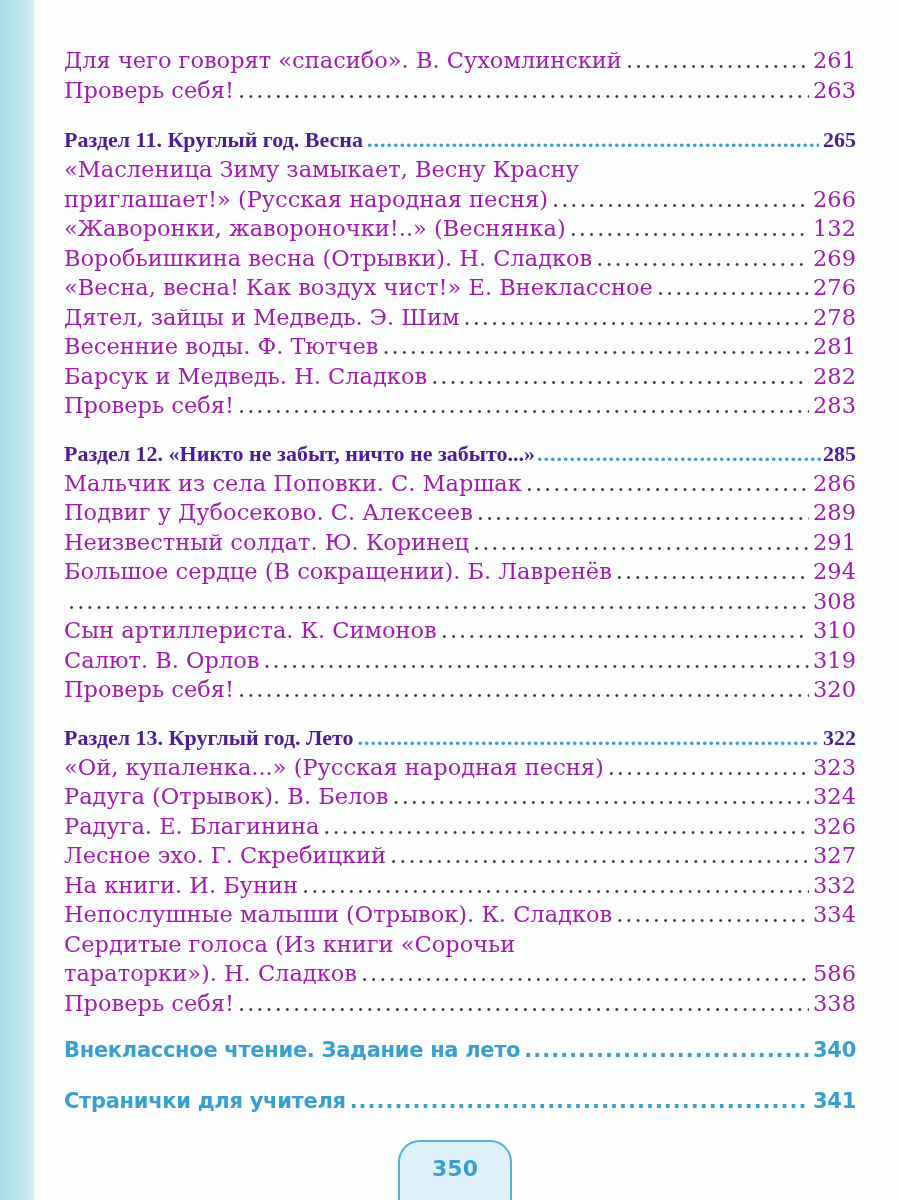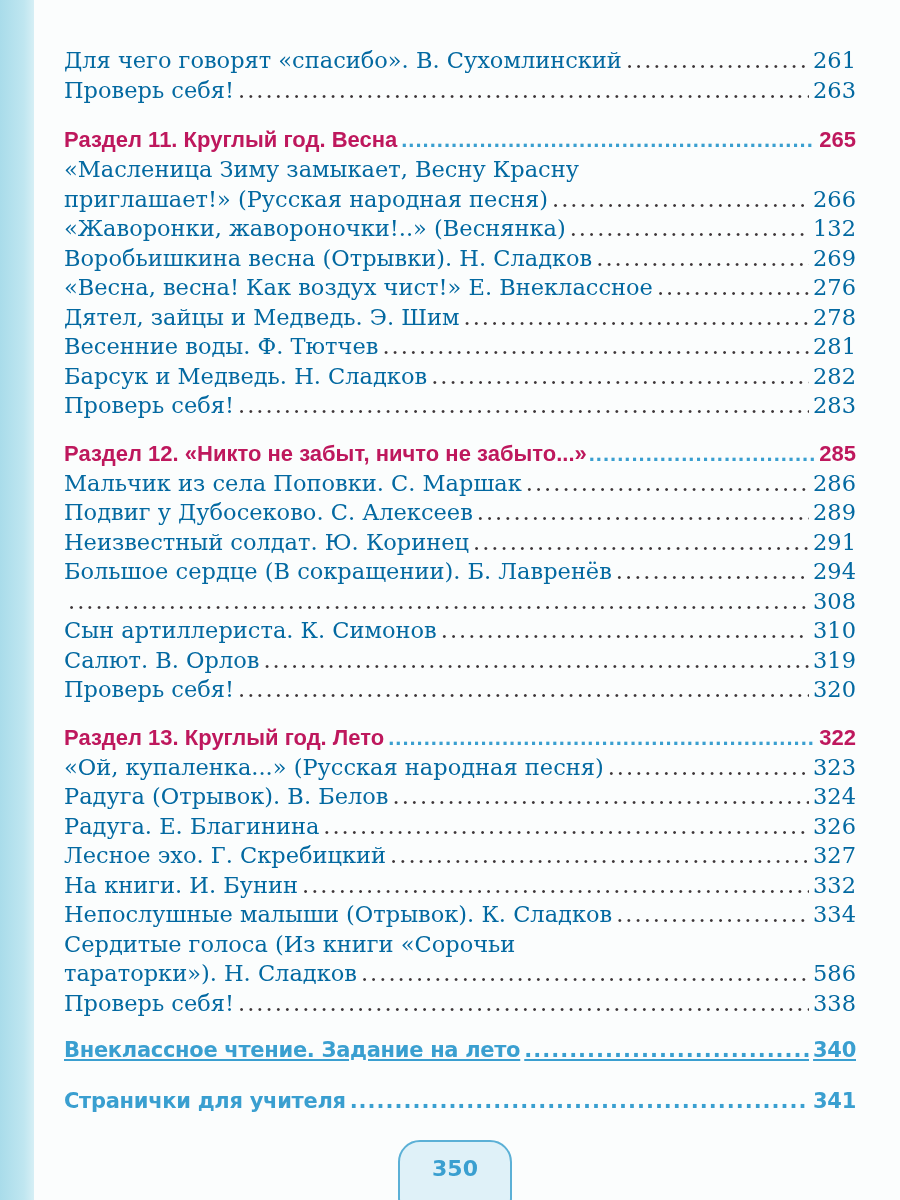--- a/index.html
+++ b/index.html
@@ -10,36 +10,36 @@
   .left-strip {
     position: absolute; left: 0; top: 0; width: 34px; height: 1200px;
     background: linear-gradient(90deg, #a9dcea 0%, #bfe6f0 70%, #d6eff5 100%);
   }
   .toc {
     position: absolute; left: 64px; top: 46px; width: 792px;
   }
   .row {
     display: flex; align-items: baseline;
     font-family: "DejaVu Serif", serif;
-    font-size: 22.5px; line-height: 29.5px; color: #0369a1;
+    font-size: 22.5px; line-height: 29.5px; color: #a21caf;
     white-space: nowrap;
   }
   .row .title { flex: 0 0 auto; }
   .row .leader {
     flex: 1 1 auto; overflow: hidden; margin: 0 4px;
     letter-spacing: 2px; color: #3d3638;
   }
   .row .leader::before {
     content: "..............................................................................................................................................................";
   }
   .row .page { flex: 0 0 auto; }
   .row.plain { display: block; }
   .section-head {
-    font-family: Liberation Sans, sans-serif; font-weight: bold;
-    color: #be185d; font-size: 22px; line-height: 31px;
+    font-family: Liberation Serif, serif; font-weight: bold;
+    color: #4c1d95; font-size: 22px; line-height: 31px;
     margin-top: 17px;
   }
   .section-head .leader { color: #3a9fd0; letter-spacing: 1px; }
   .section-head.first { margin-top: 19px; }
   .extra-head {
     font-family: "DejaVu Sans", sans-serif; font-weight: bold;
     color: #3a9fd0; font-size: 21px; line-height: 31px;
     margin-top: 20px; letter-spacing: -0.3px;
   }
   .extra-head .leader { color: #3a9fd0; letter-spacing: 1px; }
@@ -206,21 +206,21 @@
     <span class="title">тараторки»). Н. Сладков</span>
     <span class="leader"></span>
     <span class="page">586</span>
   </div>
   <div class="row">
     <span class="title">Проверь себя!</span>
     <span class="leader"></span>
     <span class="page">338</span>
   </div>
 
-  <div class="row extra-head" style="margin-top:17px;text-decoration:underline;">
+  <div class="row extra-head" style="margin-top:17px;">
     <span class="title">Внеклассное чтение. Задание на лето</span>
     <span class="leader"></span>
     <span class="page">340</span>
   </div>
   <div class="row extra-head">
     <span class="title">Странички для учителя</span>
     <span class="leader"></span>
     <span class="page">341</span>
   </div>
 </div>

